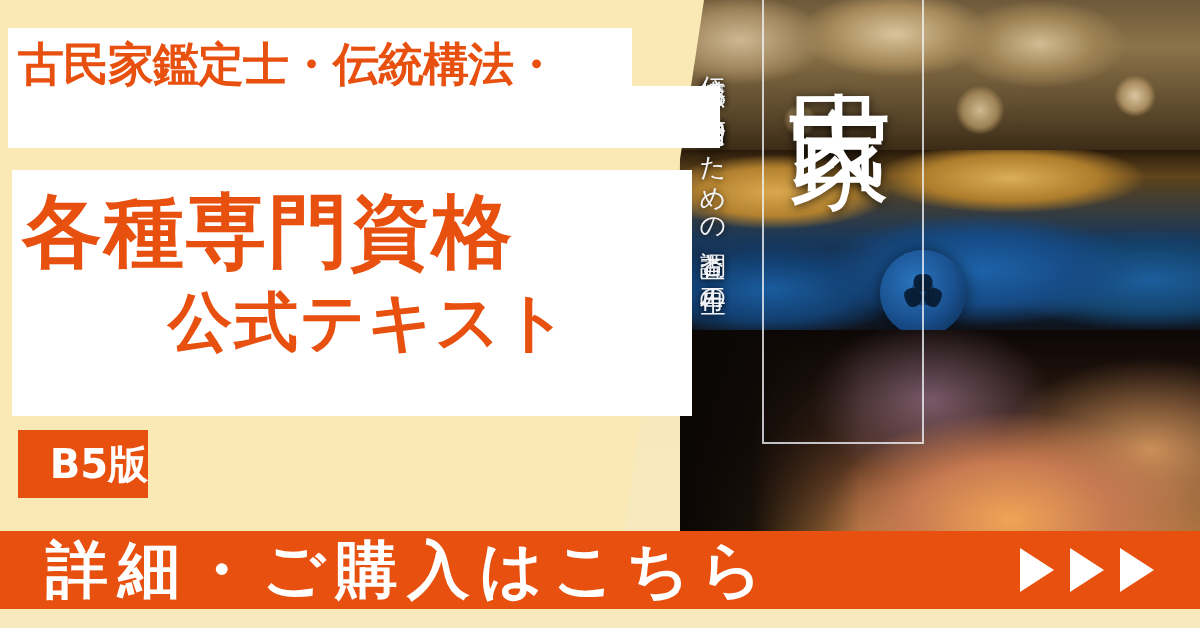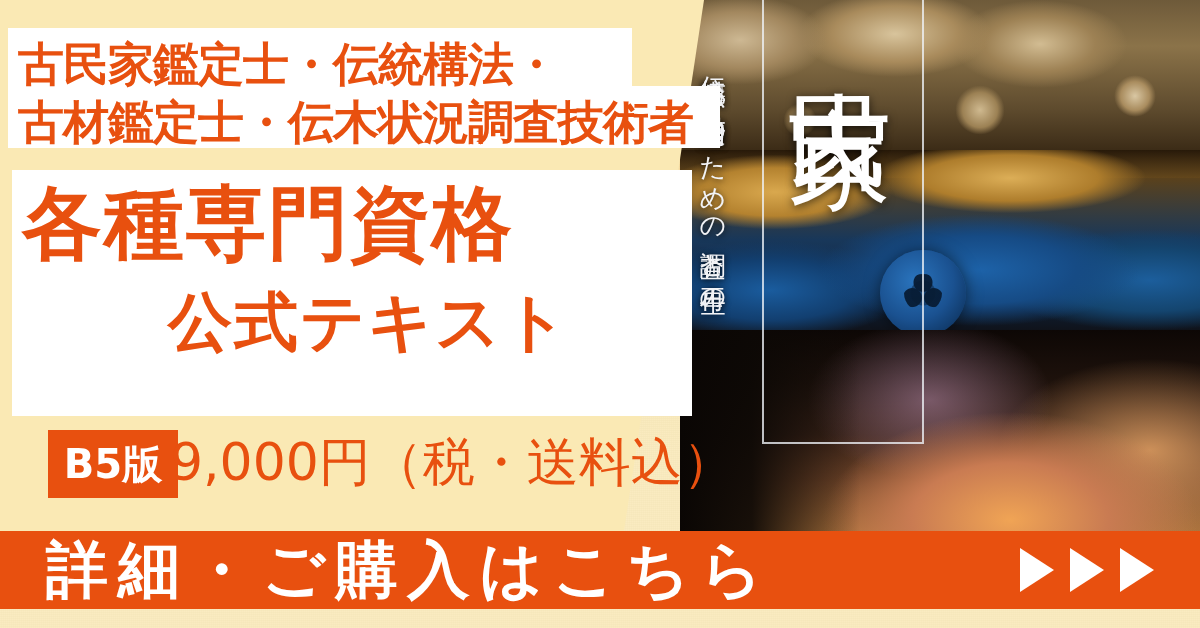--- a/index.html
+++ b/index.html
@@ -151,28 +151,28 @@
     white-space:nowrap;
   }
   .hl1{left:18px;top:34px;font-size:46px;letter-spacing:-1px;}
   .hl2{left:18px;top:92px;font-size:46px;letter-spacing:-1px;}
 
   .mainline{
     position:absolute;color:#E8500F;font-weight:700;
     font-family:"DejaVu Sans","Liberation Sans",sans-serif;
     white-space:nowrap;line-height:1;
   }
-  .ml1{left:22px;top:184px;font-size:80px;letter-spacing:2px;}
+  .ml1{left:22px;top:192px;font-size:80px;letter-spacing:2px;}
   .ml2{left:168px;top:290px;font-size:64px;letter-spacing:2px;}
 
   
   .badge{
     position:absolute;left:18px;top:430px;width:130px;height:68px;
     background:#E8500F;
-    display:flex;align-items:center;justify-content:center;margin-left:30px;
+    display:flex;align-items:center;justify-content:flex-end;
   }
   .badge span{
     color:#ffffff;font-weight:700;font-size:40px;letter-spacing:0px;
     font-family:"DejaVu Sans","Liberation Sans",sans-serif;line-height:1;
   }
   .price{
     position:absolute;left:170px;top:436px;
     color:#E8500F;font-size:52px;line-height:1;white-space:nowrap;
     font-family:"DejaVu Sans","Liberation Sans",sans-serif;font-weight:400;
   }
@@ -219,29 +219,27 @@
   </div>
 
   <div class="cream-panel"></div>
 
   <div class="plate plate-top"></div>
   <div class="plate plate-top2"></div>
   <div class="plate plate-main"></div>
   <div class="plate plate-main2"></div>
 
   <div class="hl-line hl1">古民家鑑定士・伝統構法・</div>
-  <div class="hl-line hl2">古材鑑定士・伝木状況調査技術者</div>
 
   <div class="mainline ml1">各種専門資格</div>
   <div class="mainline ml2">公式テキスト</div>
 
   <div class="badge">
     <span>B5版</span>
   </div>
-  <div class="price">9,000円（税・送料込）</div>
 
   <div class="cta">
     <div class="cta-text">詳細・ご購入はこちら</div>
     <div class="arrows">
       <span class="arrow"></span>
       <span class="arrow"></span>
       <span class="arrow"></span>
     </div>
   </div>
 

